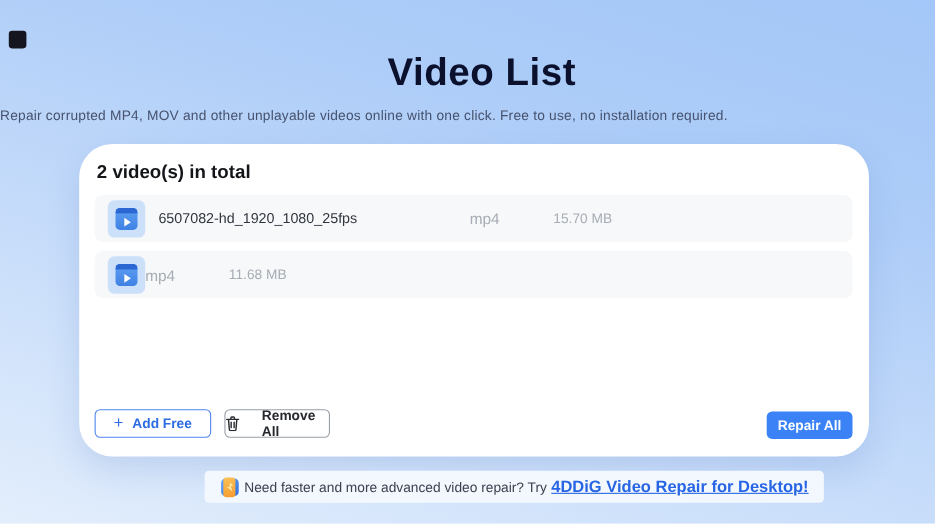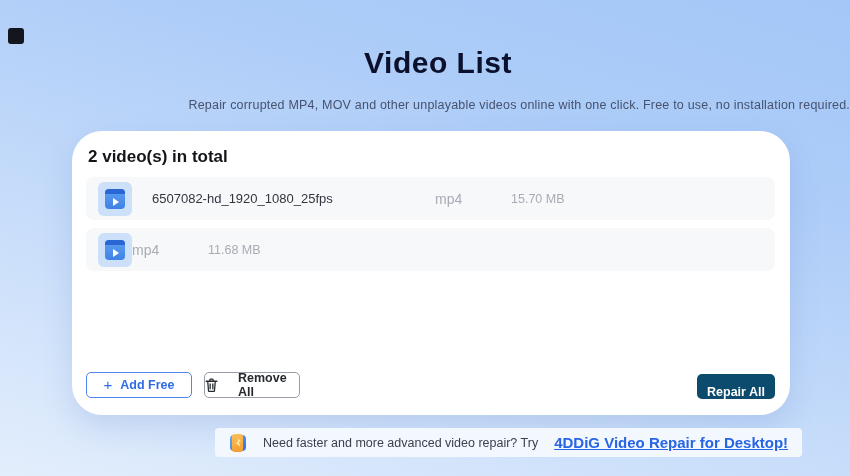--- a/index.html
+++ b/index.html
@@ -8,26 +8,26 @@
     position:relative; overflow:hidden;
     font-family:"Liberation Sans", sans-serif;
     background: linear-gradient(197deg, #a3c7f8 0%, #aecdf8 30%, #c6dcfa 62%, #e3eefc 100%);
   }
   .corner-mark {
     position:absolute; left:8px; top:28px; width:16px; height:16px;
     background:#15151f; border-radius:3px;
   }
   .page-title {
     position:absolute; top:46px; left:0; width:100%;
-    text-align:center; font-size:30px; font-weight:bold;
+    text-align:center; font-size:35px; font-weight:bold;
     color:#0b102d; letter-spacing:0.5px;padding-left:26px;
   }
   .page-subtitle {
     position:absolute; top:98px; left:0; width:100%;
-    text-align:right; font-size:12.5px; color:#46526e; letter-spacing:0.2px;
+    text-align:left; font-size:12.5px; color:#46526e; letter-spacing:0.2px;
   }
   .card {
     position:absolute; left:72px; top:131px; width:718px; height:284px;
     background:#ffffff; border-radius:30px;
     box-shadow:0 12px 30px rgba(70,110,190,0.18);
   }
   .card-heading {
     position:absolute; left:16px; top:16px;
     font-size:17px; font-weight:bold; color:#131519;
   }
@@ -50,44 +50,44 @@
     display:block; position:absolute; left:0; top:0; width:100%; height:5px;
     background:#2b67d2;
   }
   .tile .win .tri {
     display:block; position:absolute; left:8px; top:9px;
     width:0; height:0;
     border-left:6px solid #ffffff;
     border-top:4px solid transparent;
     border-bottom:4px solid transparent;
   }
-  .fname { margin-left:20px; width:283px; font-size:13px; color:#31353e; }
+  .fname { margin-left:12px; width:283px; font-size:13px; color:#31353e; }
   .fmt   { width:76px;  font-size:14px; color:#a7acb4; }
   .fsize { font-size:12.5px; color:#a7acb4; }
   .btn {
     position:absolute; display:flex; align-items:center; justify-content:center;
     border-radius:5px; font-size:12.5px; font-weight:bold; cursor:pointer;
     background:#ffffff;
   }
   .btn-add {
     left:14px; top:241px; width:106px; height:26px;
     border:1.5px solid #4f86f0; color:#2e6ce2; gap:8px;
   }
   .btn-add .plus-glyph { font-size:15px; font-weight:normal; line-height:1; margin-top:-1px; }
   .btn-remove {
     left:132px; top:241px; width:96px; height:26px;
     border:1.5px solid #989ea7; color:#26292e; gap:20px;
   }
   .btn-repair {
     right:15px; top:243px; width:78px; height:25px;
-    background:#0c4a6e; border:none; color:#ffffff;align-items:flex-end;
+    background:#3b82f6; border:none; color:#ffffff;
   }
   .banner {
-    position:absolute; left:215px; top:428px; height:29px;
-    display:flex; align-items:center; gap:16px; padding:0 14px;
+    position:absolute; left:186px; top:428px; height:29px;
+    display:flex; align-items:center; gap:4px; padding:0 14px;
     background:#f3f8fe; border-radius:4px;
   }
   .banner-text { font-size:12.5px; color:#3b414d; }
   .banner-link { font-size:15px; color:#2765e5; font-weight:bold; text-decoration:underline; cursor:pointer; }
   .app-icon { position:relative; width:18px; height:18px; flex:none; }
   .app-icon .back {
     position:absolute; left:1px; top:1px; width:16px; height:16px;
     background:linear-gradient(135deg,#6aa8f7,#2f6fe0); border-radius:4px;
   }
   .app-icon .front {

